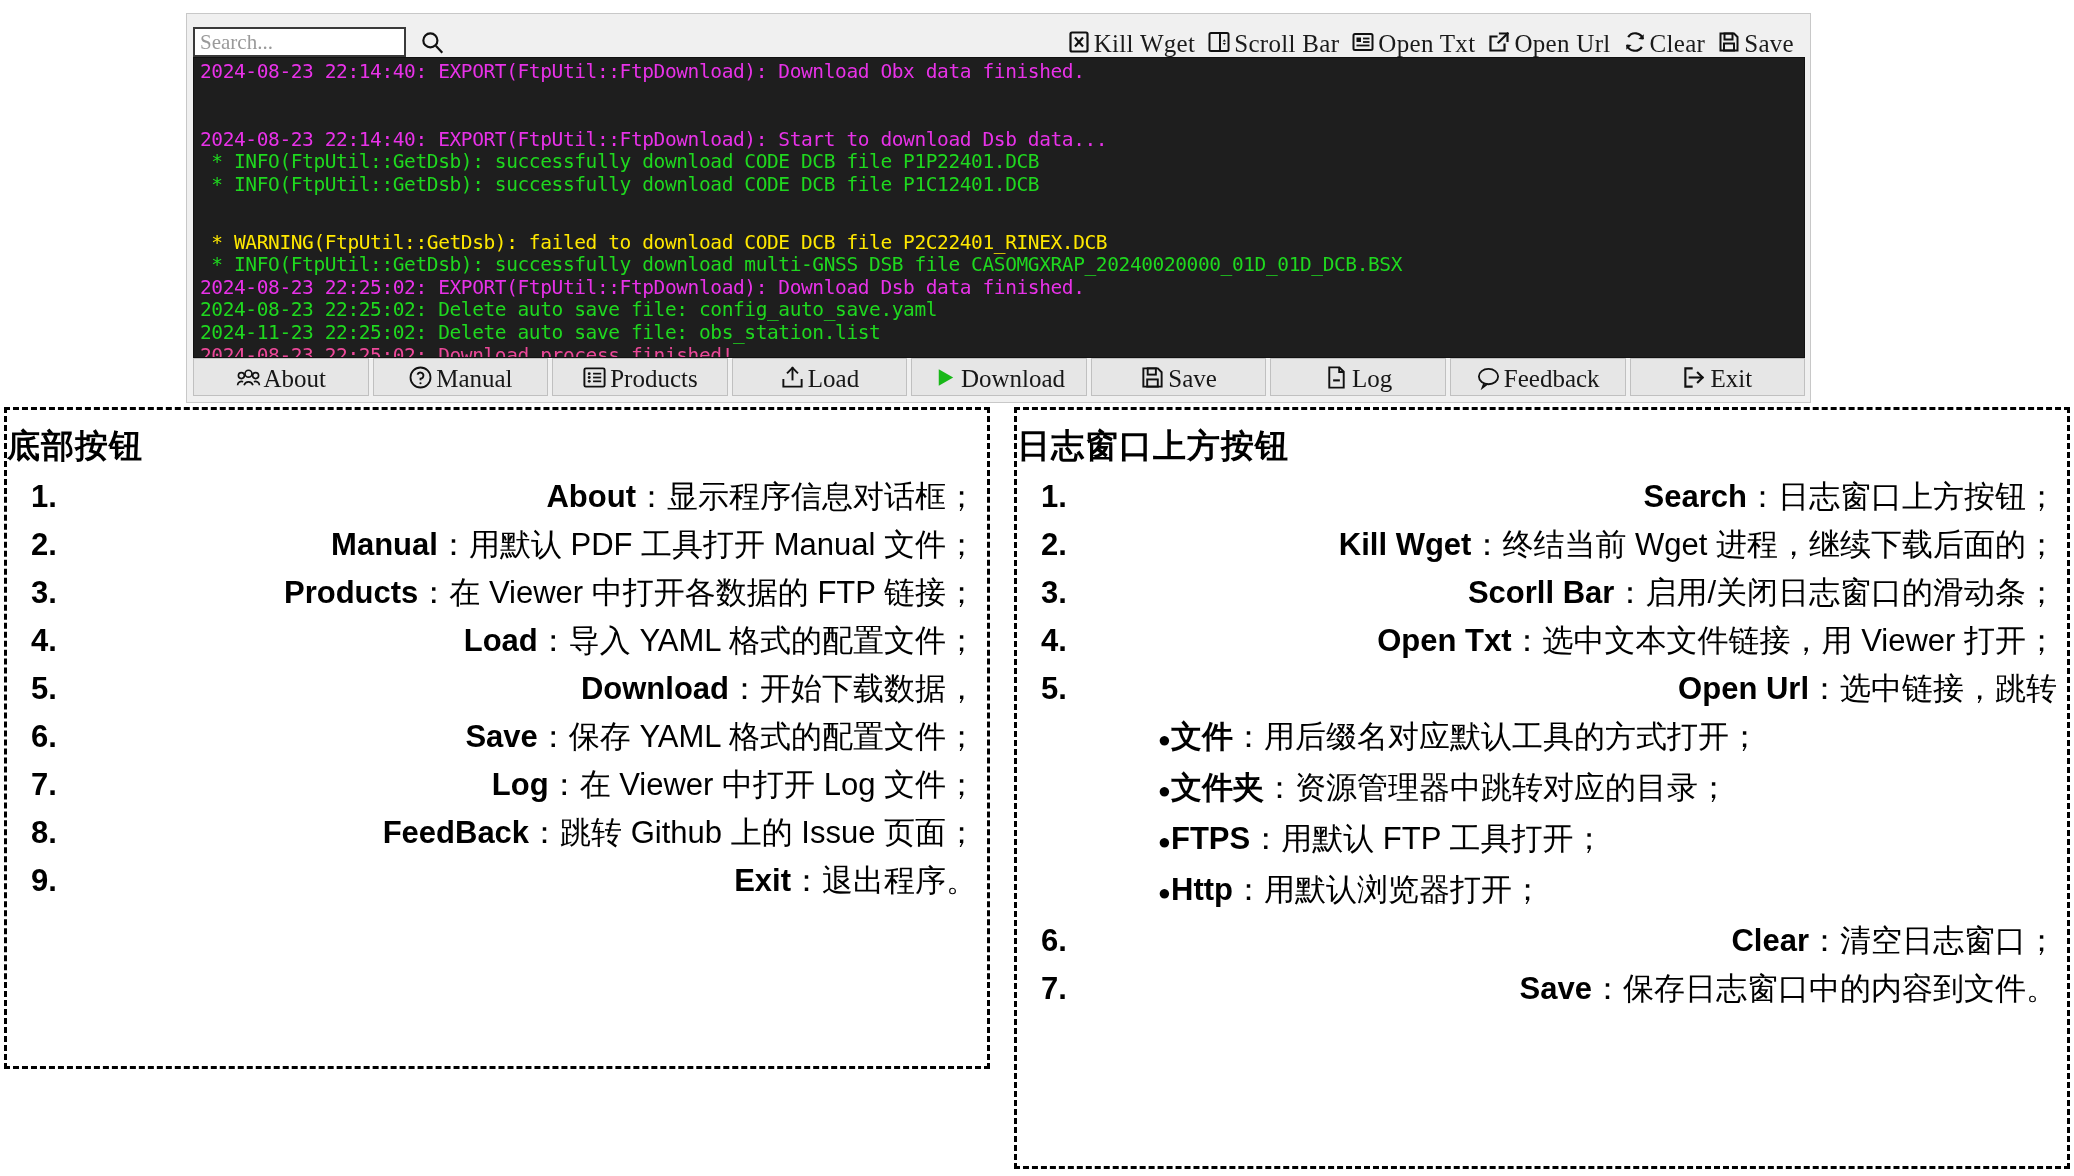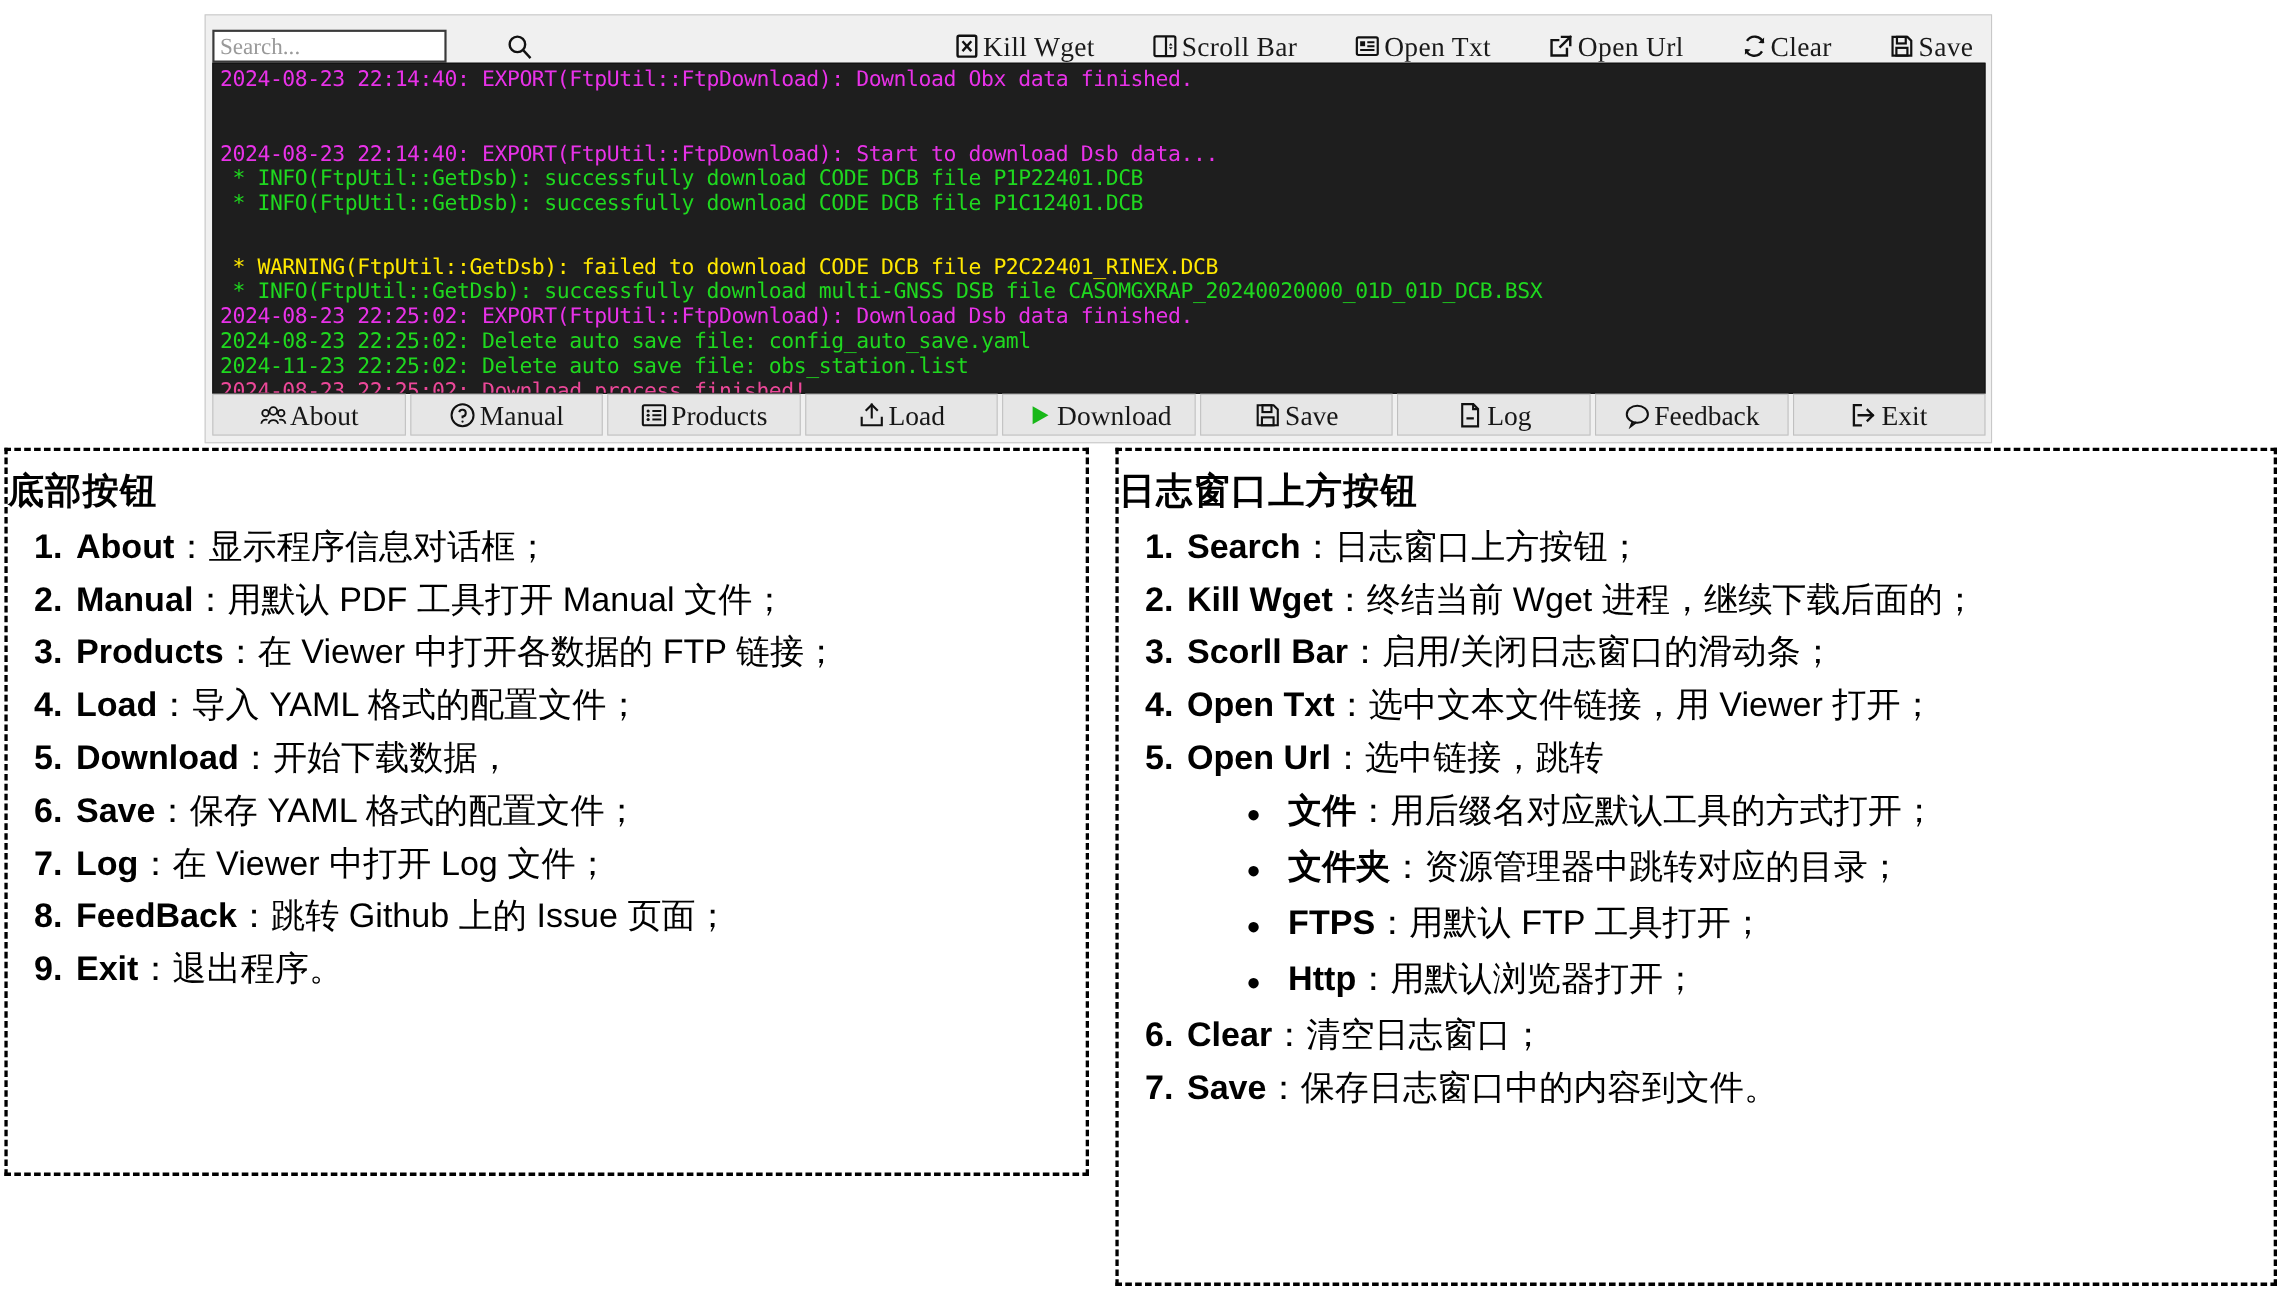--- a/index.html
+++ b/index.html
@@ -25,21 +25,20 @@
 
   
   #toolbar {
     position: absolute;
     left: 0; top: 0;
     width: 100%; height: 56px;
     display: flex;
     align-items: center;
     box-sizing: border-box;
     padding: 0 10px 0 6px;
-    gap: 40px;
   }
   #search-input {
     width: 213px; height: 30px;
     box-sizing: border-box;
     border: 2px solid #3a3a3a;
     background: #ffffff;
     font-family: "Liberation Serif", serif;
     font-size: 21px;
     color: #222;
     padding: 0 5px;
@@ -152,21 +151,21 @@
   }
   .panel ol > li::before {
     content: counter(item) ".";
     font-weight: bold;
     width: 46px;
     flex: 0 0 46px;
     text-align: left;
     padding-left: 8px;
     box-sizing: border-box;
   }
-  .li-body { flex: 1 1 auto; }
+  .li-body { flex: 1 1 auto; text-align: right; }
   .li-term { font-weight: bold; }
   .li-desc { font-weight: normal; }
 
   .sublist {
     list-style: none;
     margin: 0;
     padding: 0 0 0 54px;
   }
   .sublist > li {
     font-size: 31px;

